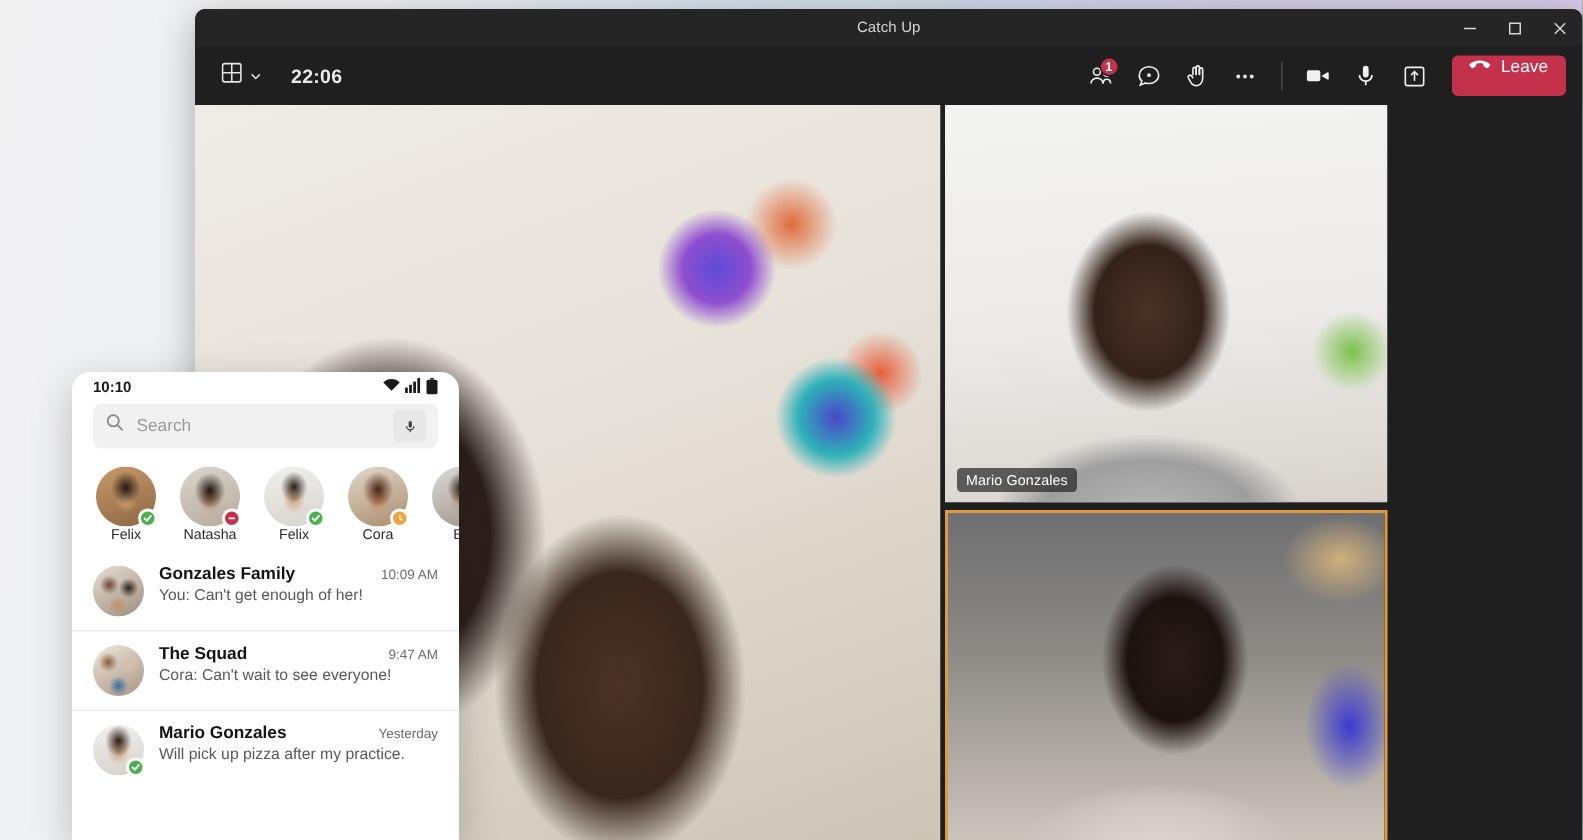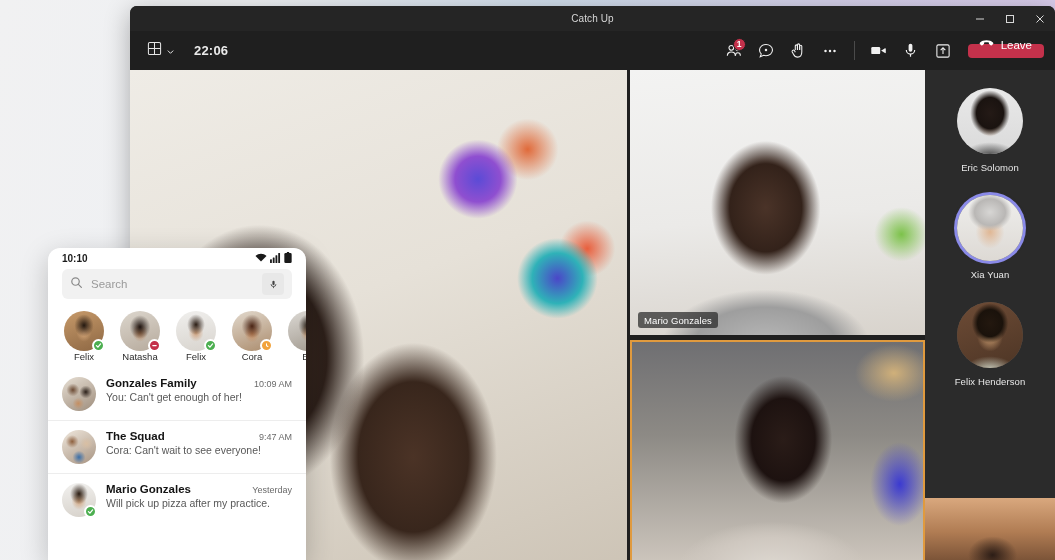--- a/index.html
+++ b/index.html
@@ -92,21 +92,21 @@
     padding: 0 3px;
     border: 1.5px solid #1f1f1f;
   }
   .tb-sep {
     width: 1px; height: 19px;
     background: #4a4a4a;
     margin: 0 7px;
   }
   .leave-btn {
     margin-left: 8px;
-    height: 14px;
+    height: 27px;
     background: #c4314b;
     color: #fff;
     border: none;
     border-radius: 4px;
     display: flex; align-items: center; gap: 6px;
     padding: 0 12px 12px 10px;
     font-size: 11.5px;
     font-family: "Liberation Sans", sans-serif;
     cursor: pointer;
   }
@@ -556,41 +556,20 @@
             <path d="M56 52 C54 38 58 30 63 30 C67 30 69 36 70 44
                      C71 34 74 26 79 27 C83 28 84 35 84 44
                      C85 34 88 28 93 29 C97 30 98 37 97 46
                      C99 39 102 35 106 37 C110 39 109 46 107 53
                      C104 68 98 82 86 86 C72 91 60 76 56 52 Z" fill="url(#handB)"></path>
           </g>
         </svg>
       </div>
     </div>
 
-    <div class="roster">
-      <div class="roster-item">
-        <div class="avatar-lg">
-          <div class="ph face-eric"></div>
-        </div>
-        <div class="roster-name">Eric Solomon</div>
-      </div>
-      <div class="roster-item">
-        <div class="avatar-lg speaking">
-          <div class="ph face-xia"></div>
-        </div>
-        <div class="roster-name">Xia Yuan</div>
-      </div>
-      <div class="roster-item">
-        <div class="avatar-lg">
-          <div class="ph face-felix"></div>
-        </div>
-        <div class="roster-name">Felix Henderson</div>
-      </div>
-      <div class="roster-strip"></div>
-    </div>
 
   </div>
 </div>
 
 <div class="phone">
 
   <div class="status-bar">
     <span>10:10</span>
     <span class="status-icons">
       <span>

